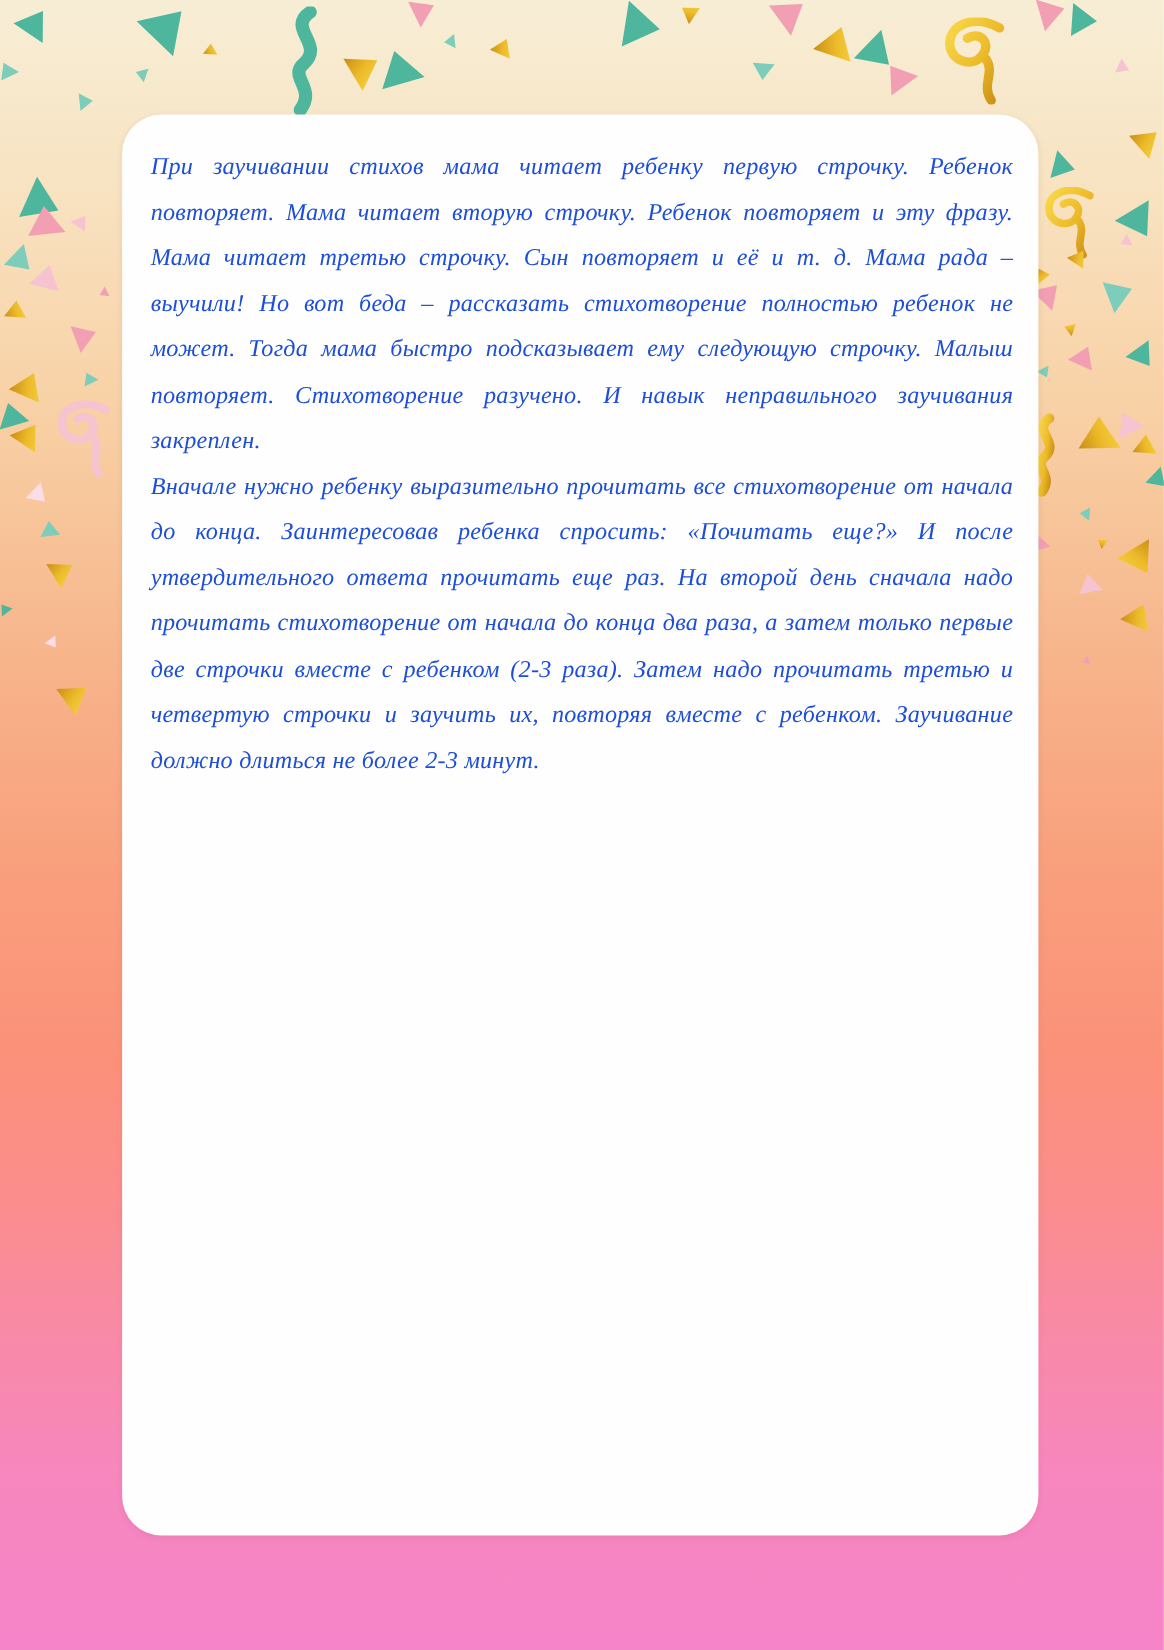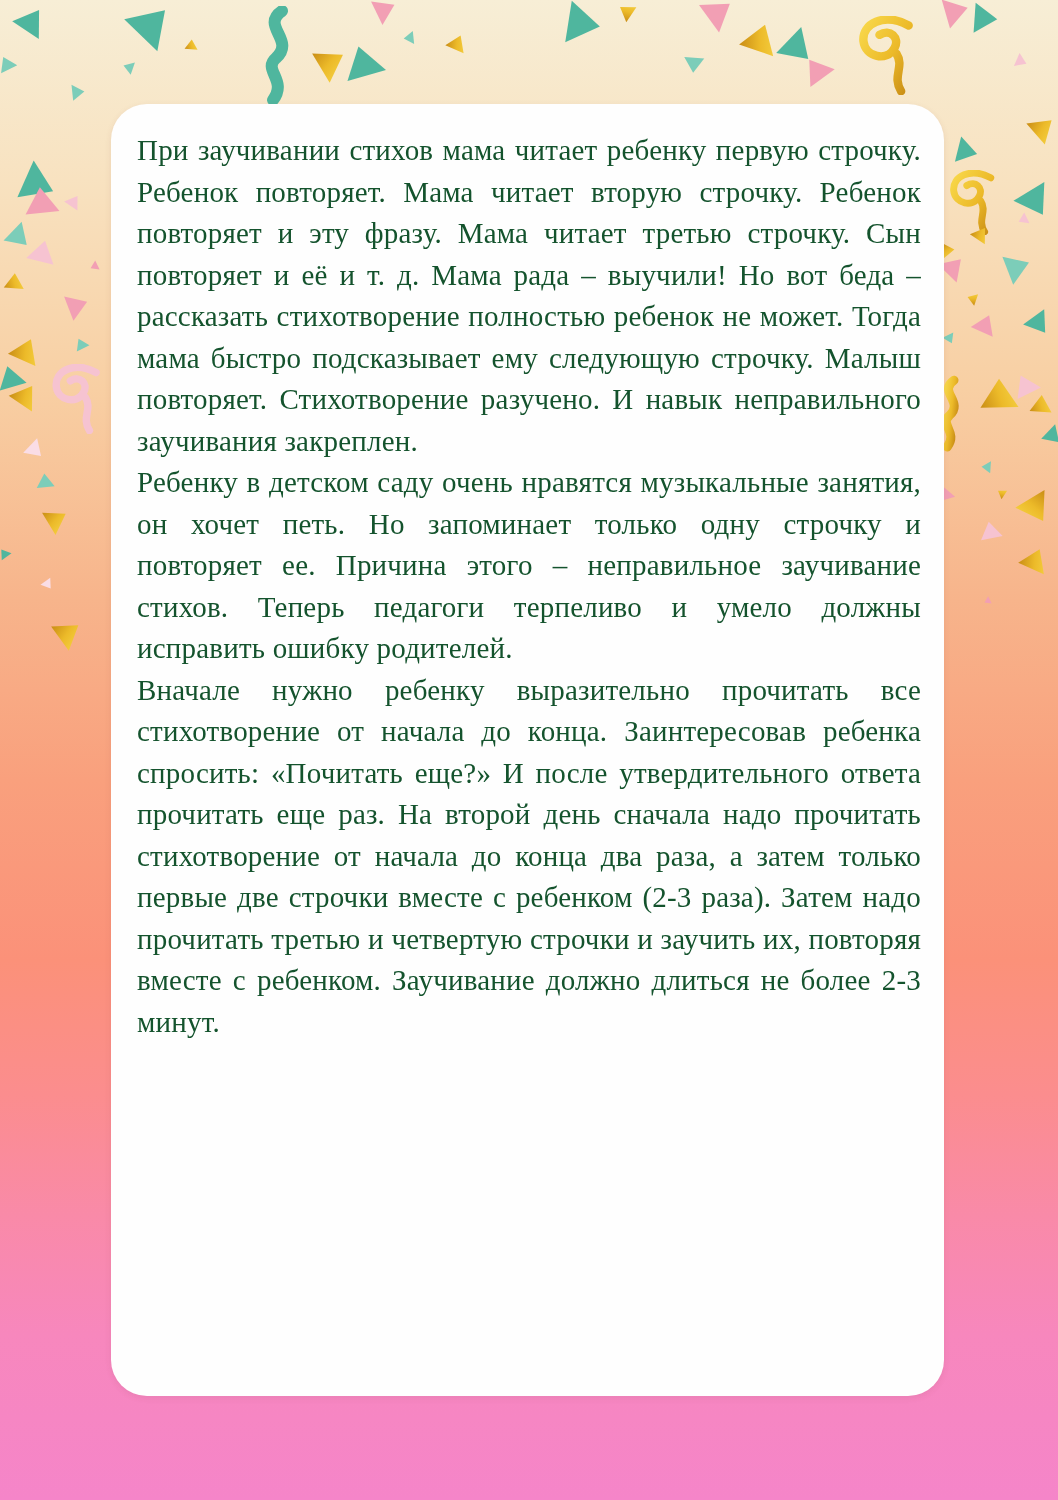--- a/index.html
+++ b/index.html
@@ -37,25 +37,26 @@
     top: 104px;
     width: 833px;
     height: 1292px;
     background: #fefefe;
     border-radius: 36px;
     z-index: 2;
     box-shadow: 0 2px 6px rgba(120, 60, 60, 0.10);
     padding: 26px 23px 30px 26px;
   }
   .doc-text p {
-    font-size: 29px;
+    font-size: 22px;
     line-height: 41.5px;
     text-align: justify;
-    color: #14532d;
+    color: #1d4ed8;
     letter-spacing: 0.2px;
+    font-style: italic;
   }
   #svg-defs { position: absolute; width: 0; height: 0; }
 </style>
 </head>
 <body>
 
 <svg id="svg-defs" aria-hidden="true">
   <defs>
     <linearGradient id="gradGold" x1="0" y1="0" x2="1" y2="1">
       <stop offset="0" stop-color="#f8d84b"></stop>
@@ -399,16 +400,15 @@
     <div class="confetti" style="left: 984px; top: 596px; width: 8px; height: 8px; transform: rotate(0deg);">
       <svg viewBox="0 0 100 100">
         <polygon points="52,4 96,94 6,82" fill="#f29fb4"></polygon>
       </svg>
     </div>
   </div>
 
 <div id="text-card">
   <div class="doc-text">
     <p>При заучивании стихов мама читает ребенку первую строчку. Ребенок повторяет. Мама читает вторую строчку. Ребенок повторяет и эту фразу. Мама читает третью строчку. Сын повторяет и её и т. д. Мама рада – выучили! Но вот беда – рассказать стихотворение полностью ребенок не может. Тогда мама быстро подсказывает ему следующую строчку. Малыш повторяет. Стихотворение разучено. И навык неправильного заучивания закреплен.</p>
-    <p>Ребенку в детском саду очень нравятся музыкальные занятия, он хочет петь. Но запоминает только одну строчку и повторяет ее. Причина этого – неправильное заучивание стихов. Теперь педагоги терпеливо и умело должны исправить ошибку родителей.</p>
     <p>Вначале нужно ребенку выразительно прочитать все стихотворение от начала до конца. Заинтересовав ребенка спросить: «Почитать еще?» И после утвердительного ответа прочитать еще раз. На второй день сначала надо прочитать стихотворение от начала до конца два раза, а затем только первые две строчки вместе с ребенком (2-3 раза). Затем надо прочитать третью и четвертую строчки и заучить их, повторяя вместе с ребенком. Заучивание должно длиться не более 2-3 минут.</p>
   </div>
 </div>
 
 </body></html>

